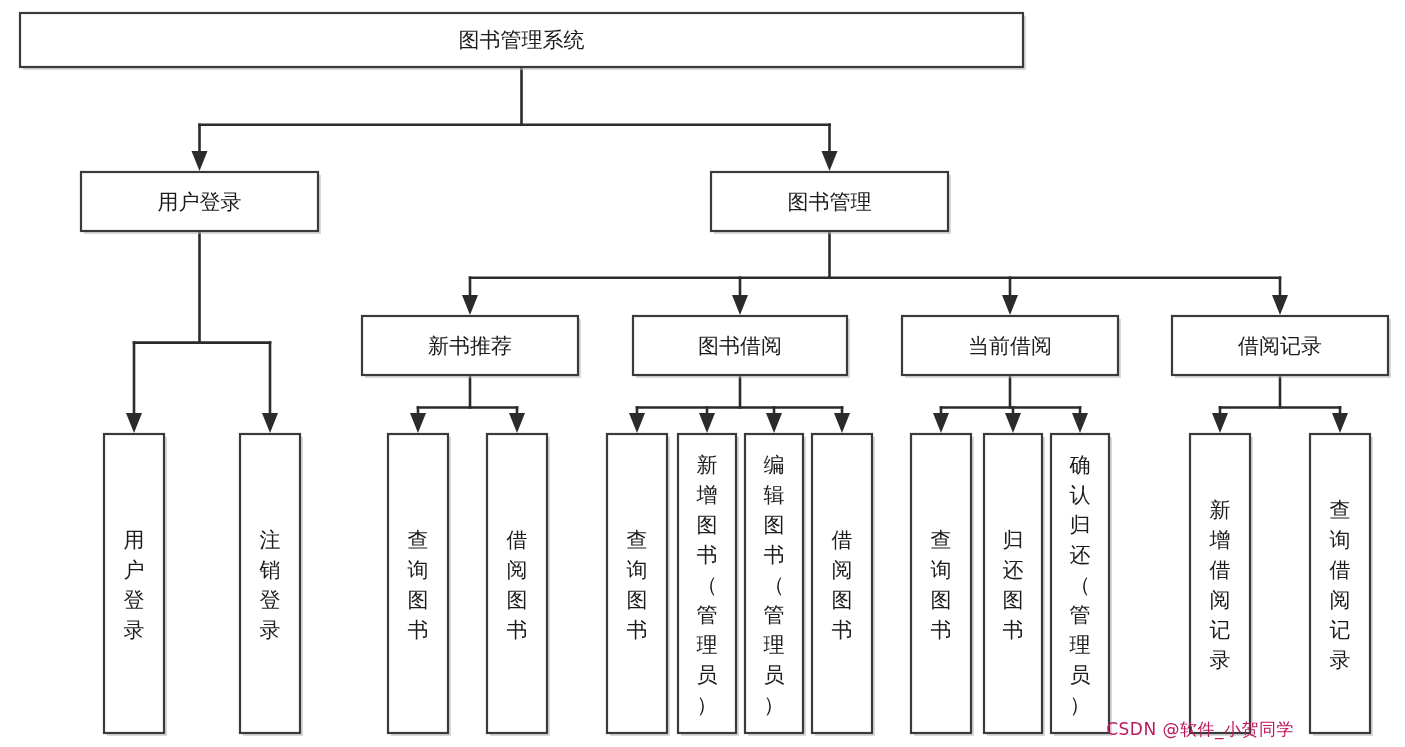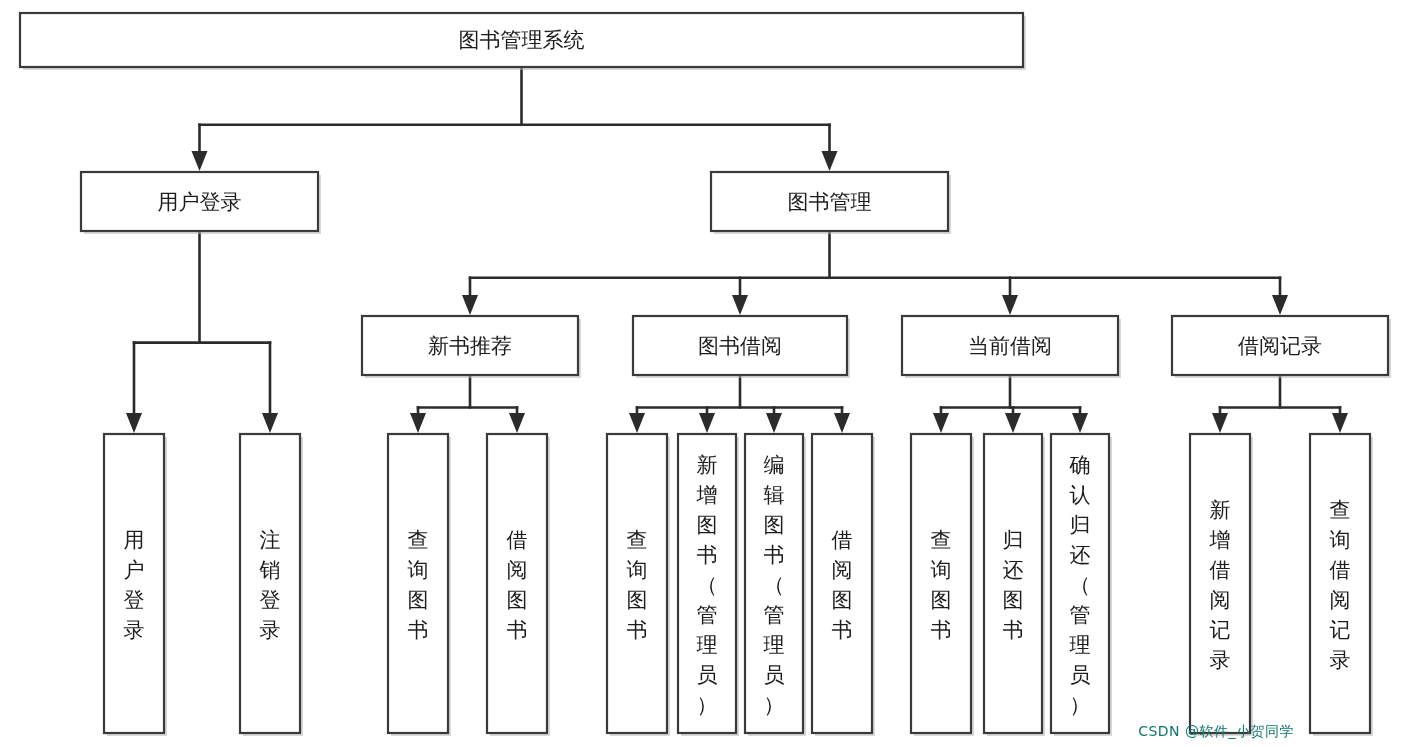--- a/index.html
+++ b/index.html
@@ -55,22 +55,22 @@
     font-family: "DejaVu Sans", "Liberation Sans", sans-serif;
     font-size: 21px;
     fill: #1c1c1c;
     text-anchor: middle;
   }
   .watermark {
     position: absolute;
     right: 12px;
     bottom: 6px;
     font-family: "DejaVu Sans", "Liberation Sans", sans-serif;
-    font-size: 14px;
-    color: #0f766e;
+    font-size: 17px;
+    color: #be185d;
     letter-spacing: 0.5px;
     white-space: nowrap;
     user-select: none;
   }
 </style>
 </head>
 <body>
 
 <div id="diagram-root">
   <svg id="flow-svg" viewBox="0 0 1405 747">

